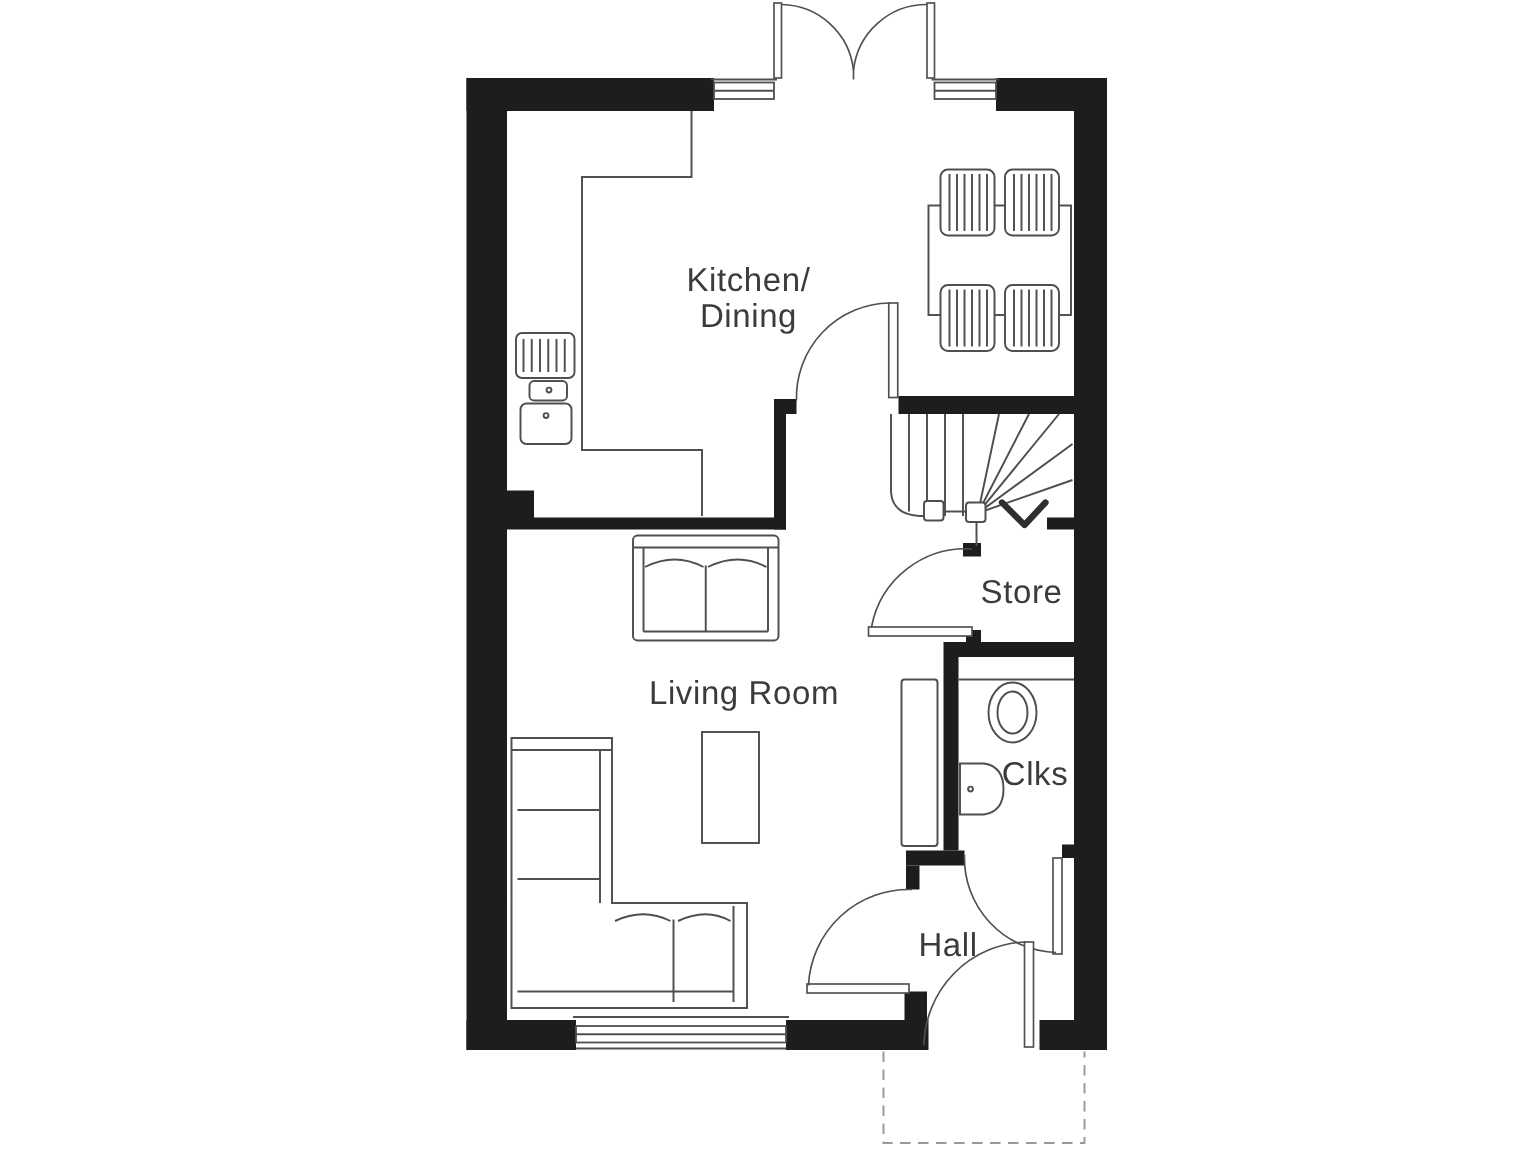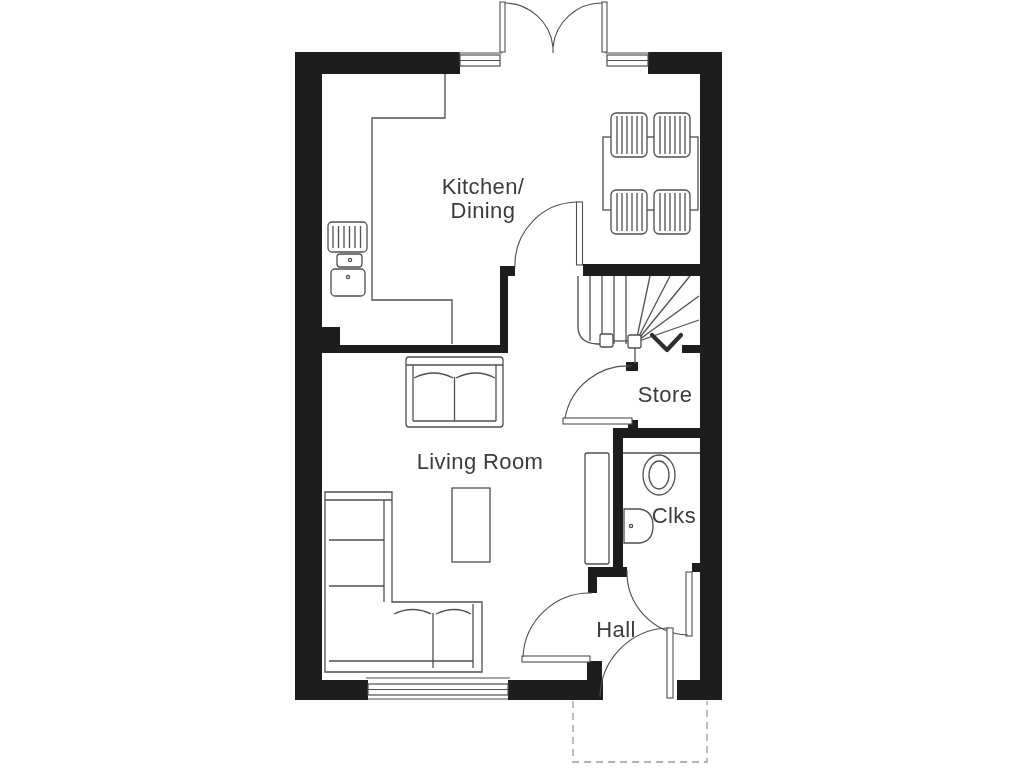--- a/index.html
+++ b/index.html
@@ -3,21 +3,21 @@
 <meta charset="utf-8">
 <style>
   :root{
     --wall:#1d1d1d;
     --line:#4f4f4f;
     --text:#3b3b3b;
     --background:#ffffff;
   }
   html,body{margin:0;padding:0;background:var(--background);}
   .canvas{position:relative;width:976px;height:768px;background:var(--background);overflow:hidden;
-          font-family:"Liberation Sans",sans-serif;}
+          font-family:"Liberation Sans",sans-serif;padding-left:16px;}
   svg{display:block}
   .wall{fill:var(--wall);stroke:none}
   .ln{fill:none;stroke:var(--line);stroke-width:1.3;stroke-linecap:butt}
   .fixture{fill:#ffffff;stroke:var(--line);stroke-width:1.3}
   .leaf{fill:#ffffff;stroke:var(--line);stroke-width:1.1}
   .arc{fill:none;stroke:var(--line);stroke-width:1.1}
   .winlines{fill:none;stroke:var(--line);stroke-width:1.2}
   .dash{fill:none;stroke:#9a9a9a;stroke-width:1.3;stroke-dasharray:7 5}
   .thick{fill:none;stroke:#2e2e2e;stroke-width:4.2;stroke-linecap:round;stroke-linejoin:round}
   .lbl{font-family:"Liberation Sans",sans-serif;font-size:22px;fill:var(--text);

